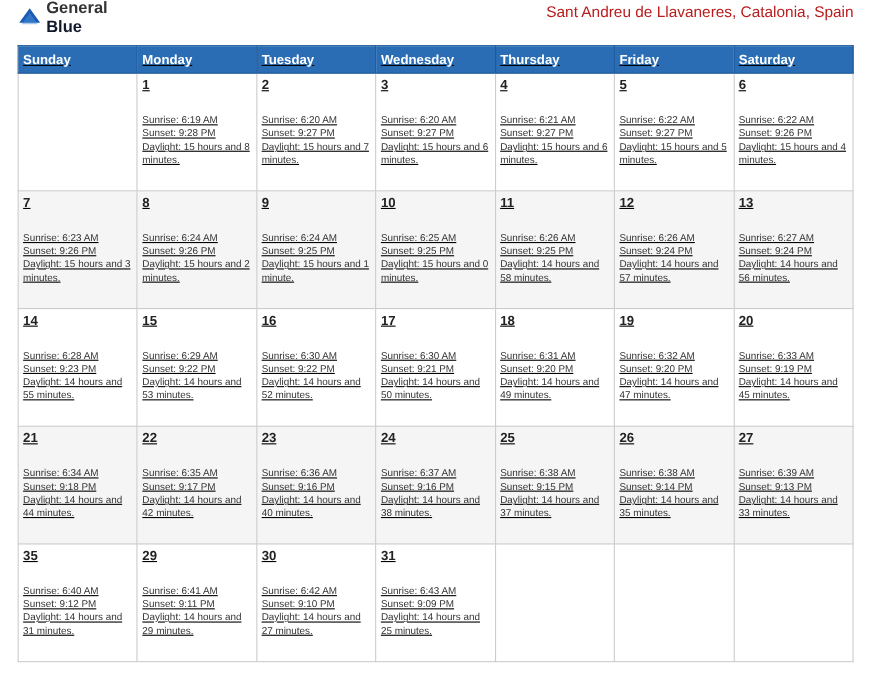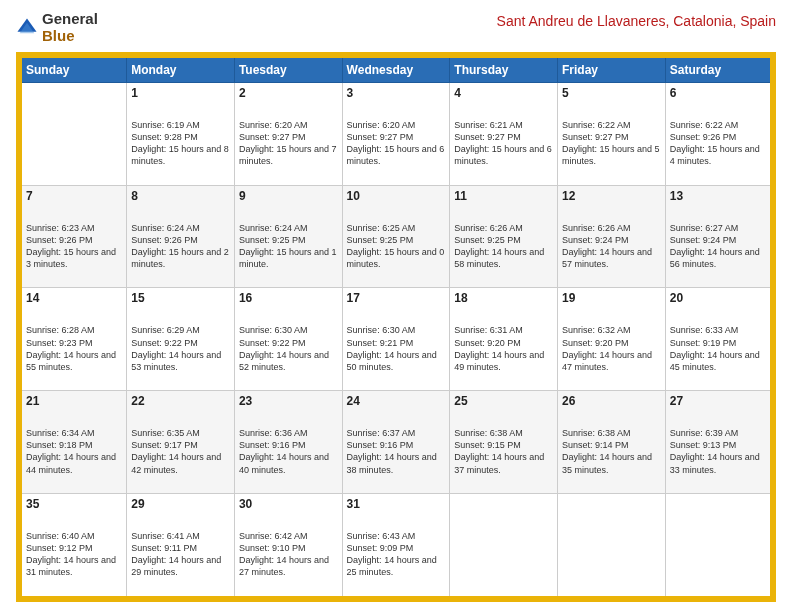--- a/index.html
+++ b/index.html
@@ -6,66 +6,67 @@
     body {
       width: 792px;
       height: 612px;
       font-family: Arial, sans-serif;
       background: #fff;
       overflow: hidden;
     }
     .page {
       width: 792px;
       height: 612px;
-      padding: 11px 16px 10px 16px;
+      padding: 0 16px 10px 16px;
       display: flex;
       flex-direction: column;
     }
     .header {
       display: flex;
       justify-content: space-between;
       align-items: flex-start;
       margin-bottom: 8px;
     }
     .logo {
       display: flex;
       align-items: center;
       gap: 4px;
     }
     .logo-text {
       font-size: 15px;
       font-weight: bold;
       line-height: 1.1;
     }
     .logo-general { color: #333; }
-    .logo-blue { color: #a16207; }
+    .logo-blue { color: #0f172a; }
     .logo-icon {
       width: 22px;
       height: 22px;
     }
     .title-block {
       text-align: right;
     }
     .main-title {
       font-size: 36px;
       font-weight: bold;
       color: #222;
       line-height: 1.1;
     }
     .subtitle {
       font-size: 14px;
       color: #b91c1c;
       margin-top: 2px;
     }
     .calendar {
       flex: 1;
-      border: 6px solid #eab308;
+      border: 1px solid #eab308;
       border-collapse: collapse;
       width: 100%;
       table-layout: fixed;
+      text-decoration: underline;
     }
     .calendar th {
       background-color: #2a6db5;
       color: #fff;
       font-size: 12px;
       font-weight: bold;
       padding: 5px 4px;
       text-align: left;
       border: 1px solid #1e5a9a;
     }

